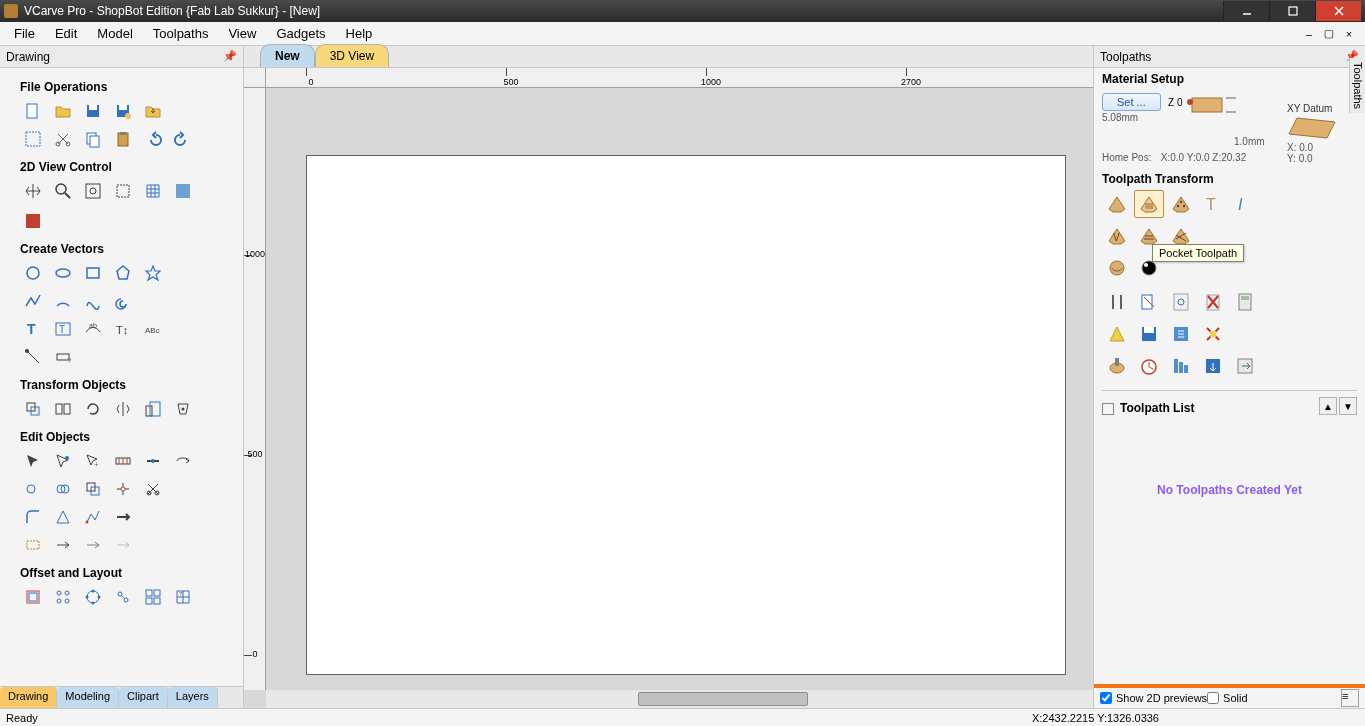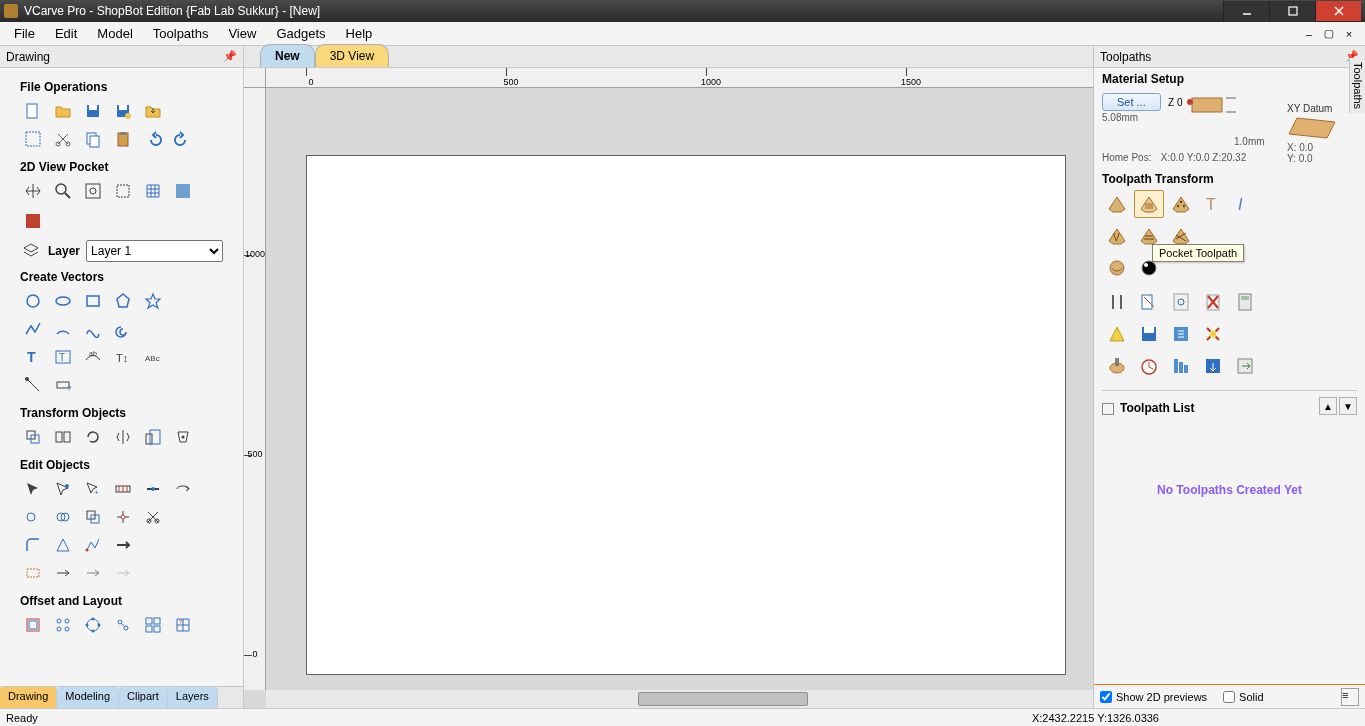--- a/index.html
+++ b/index.html
@@ -65,21 +65,21 @@
 .tp-grid { display:flex; flex-wrap:wrap; gap:2px; margin-top:4px; }
 .tpbtn { width:30px; height:28px; display:flex; align-items:center; justify-content:center; border:1px solid transparent; border-radius:2px; }
 .tpbtn.selected { border:1px solid #b89040; background:#fff0d0; }
 .tpbtn svg { width:22px; height:22px; }
 .tooltip-box { position:absolute; background:#ffffe1; border:1px solid #808080; padding:2px 6px; font-size:11px; box-shadow:1px 1px 2px rgba(0,0,0,.2); }
 .tp-list-hdr { margin-top:10px; border-top:1px solid #c8c8c8; padding-top:6px; display:flex; align-items:flex-end; }
 .tp-list-hdr .chkbox { width:12px; height:12px; border:1px solid #888; margin-right:6px; }
 .arrow-btns { margin-left:auto; display:flex; gap:2px; }
 .arrow-btns .ab { width:18px; height:18px; border:1px solid #b0b0b0; background:#f0f0f0; display:flex; align-items:center; justify-content:center; font-size:10px; }
 .tp-empty { height:150px; display:flex; align-items:center; justify-content:center; color:#8b5cf6; font-weight:bold; font-size:12px; }
-.right-footer { height:24px; border-top:1px solid #f97316; display:flex; align-items:center; padding:0 6px; gap:16px; font-size:11px; }
+.right-footer { height:24px; border-top:4px solid #f97316; display:flex; align-items:center; padding:0 6px; font-size:11px; }
 .right-footer .cb { display:flex; align-items:center; gap:4px; }
 .right-footer .cb input { width:12px; height:12px; }
 
 .vert-tab { position:absolute; right:0; top:58px; width:16px; background:#eaeaea; border-left:1px solid #c8c8c8; writing-mode:vertical-rl; text-align:center; font-size:11px; padding:4px 1px; }
 
 .statusbar { height:18px; background:#f4f4f4; border-top:1px solid #c8c8c8; display:flex; align-items:center; padding:0 6px; font-size:11px; }
 .statusbar .coords { margin-left:auto; margin-right:200px; }
 </style>
 </head>
 <body>
@@ -195,21 +195,21 @@
             </svg>
           </div>
         <div class="toolbtn">
             <svg viewBox="0 0 18 18">
               <path d="M6 5a5 5 0 1 0 5 5" fill="none" stroke="#3070c0" stroke-width="2"></path>
               <path d="M6 2l3 3-3 3" fill="none" stroke="#3070c0" stroke-width="2"></path>
             </svg>
           </div>
       </div>
 
-      <div class="section-title">2D View Pocket</div>
+      <div class="section-title">2D View Control</div>
       <div class="toolrow">
         <div class="toolbtn">
             <svg viewBox="0 0 18 18">
               <path d="M9 2v14M2 9h14M5 5l-3 4 3 4M13 5l3 4-3 4" stroke="#404040" fill="none"></path>
             </svg>
           </div>
         <div class="toolbtn">
             <svg viewBox="0 0 18 18">
               <circle cx="7" cy="7" r="5" fill="none" stroke="#404040" stroke-width="1.5"></circle>
               <line x1="11" y1="11" x2="16" y2="16" stroke="#404040" stroke-width="2"></line>
@@ -234,29 +234,20 @@
         <div class="toolbtn">
             <svg viewBox="0 0 18 18">
               <rect x="2" y="2" width="14" height="14" fill="#70a0d0"></rect>
             </svg>
           </div>
         <div class="toolbtn">
             <svg viewBox="0 0 18 18">
               <rect x="2" y="2" width="14" height="14" fill="#c04030"></rect>
             </svg>
           </div>
-      </div>
-      <div class="layer-row">
-        <div class="toolbtn" style="width:22px;height:22px">
-            <svg viewBox="0 0 18 18">
-              <path d="M9 2l7 4-7 4-7-4z M2 10l7 4 7-4" fill="none" stroke="#404040"></path>
-            </svg>
-          </div>
-        <span style="font-weight:bold">Layer</span>
-        <select class="layer-select"><option>Layer 1</option></select>
       </div>
 
       <div class="section-title">Create Vectors</div>
       <div class="toolrow">
         <div class="toolbtn">
             <svg viewBox="0 0 18 18">
               <circle cx="9" cy="9" r="6" fill="none" stroke="#3070c0" stroke-width="1.5"></circle>
             </svg>
           </div>
         <div class="toolbtn">
@@ -573,21 +564,21 @@
         <div class="tick maj" style="left:40px">
             <span class="lbl">0</span>
           </div>
         <div class="tick maj" style="left:240px">
             <span class="lbl">500</span>
           </div>
         <div class="tick maj" style="left:440px">
             <span class="lbl">1000</span>
           </div>
         <div class="tick maj" style="left:640px">
-            <span class="lbl">1500</span>
+            <span class="lbl">2700</span>
           </div>
       </div>
       <div class="vruler">
         <div class="tick maj" style="top:567px">
             <span class="lbl">0</span>
           </div>
         <div class="tick maj" style="top:367px">
             <span class="lbl">500</span>
           </div>
         <div class="tick maj" style="top:167px">

